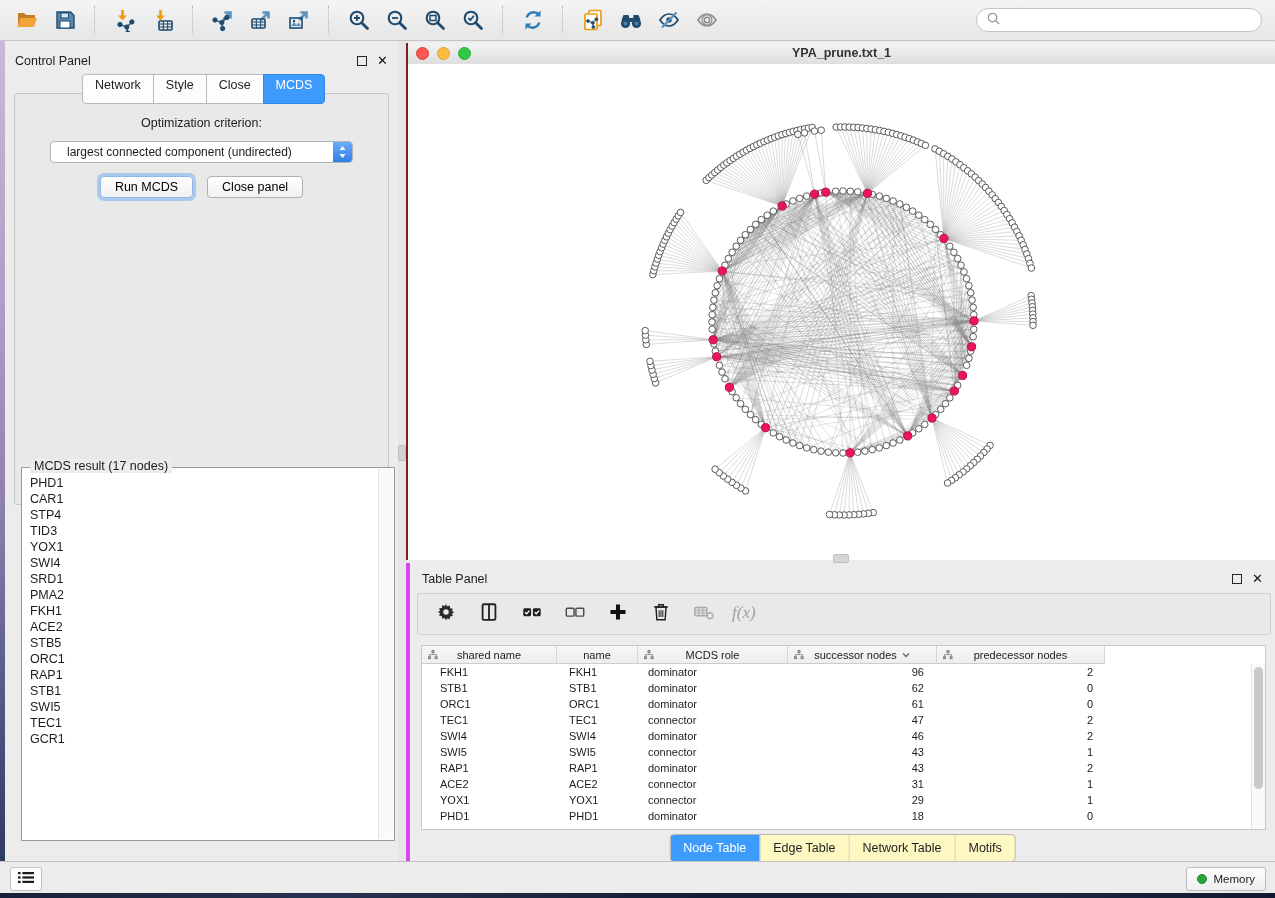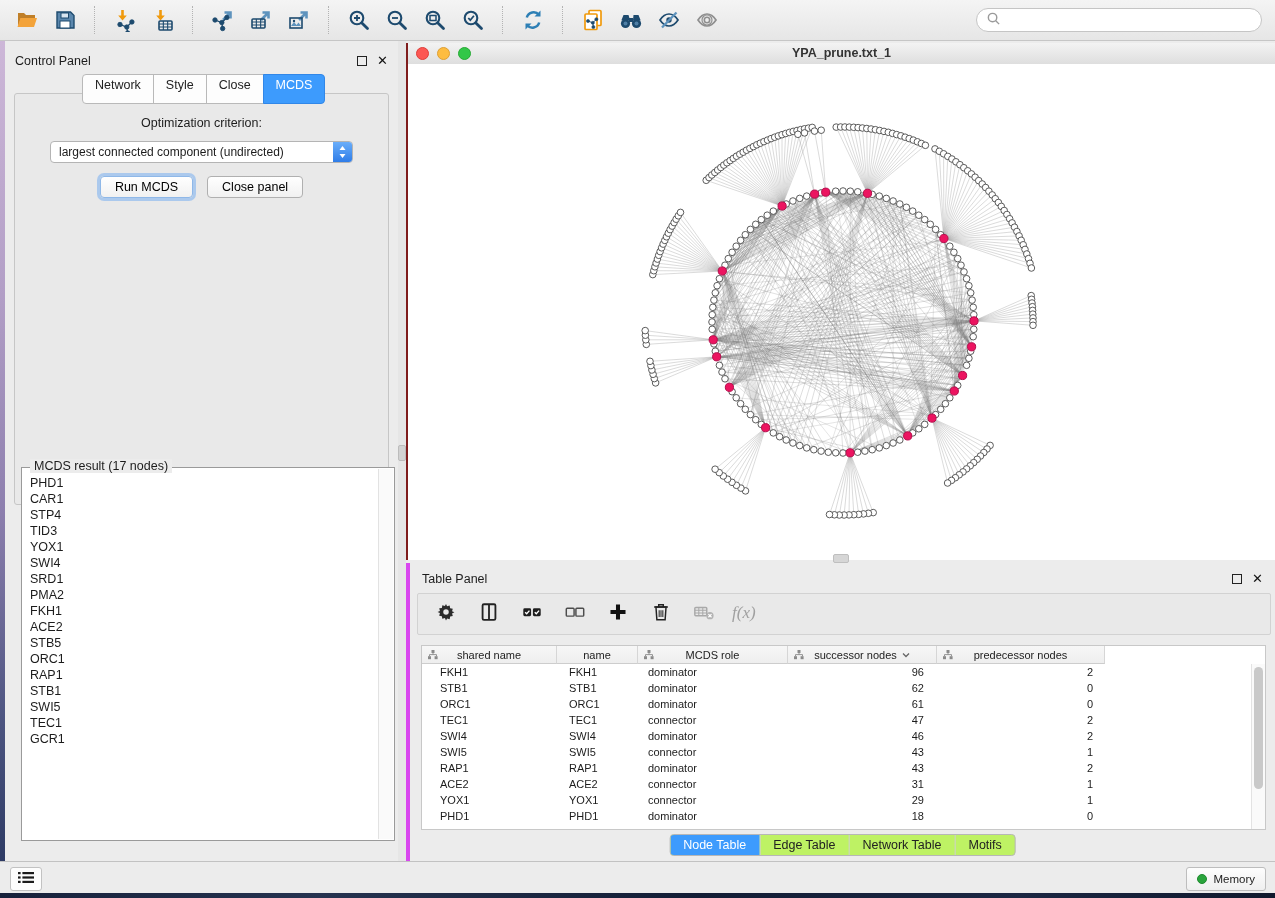--- a/index.html
+++ b/index.html
@@ -31,21 +31,21 @@
   .seg-tab{padding:3px 12px 11px;font-size:12.5px;background:#fdfdfd;border:1px solid #b9b9b9;
     margin-left:-1px;color:#222;}
   .seg-tab:first-child{border-radius:4px 0 0 4px;margin-left:0;}
   .seg-tab:last-child{border-radius:0 4px 4px 0;}
   .seg-tab.sel{background:#3d9bfd;border-color:#3187e8;color:#fff;}
   .cp-box{position:absolute;left:9px;top:52px;width:373px;height:410px;background:#e9e9e9;
     border:1px solid #c6c6c6;border-radius:3px;}
   .opt-label{text-align:center;margin-top:22px;font-size:12.5px;}
   .dropdown{position:absolute;left:35px;top:47px;width:303px;height:22px;background:#fff;
     border:1px solid #b4b4b4;border-radius:4px;display:flex;align-items:center;box-sizing:border-box;}
-  .dropdown .dd-text{flex:1;font-size:12px;padding-left:8px;white-space:nowrap;overflow:hidden;}
+  .dropdown .dd-text{flex:1;font-size:12px;padding-left:16px;white-space:nowrap;overflow:hidden;}
   .dd-cap{width:19px;height:20px;border-radius:0 3px 3px 0;margin-right:0;
     background:linear-gradient(#6aaefa,#2f7de8);display:flex;align-items:center;justify-content:center;}
   .btn-row{position:absolute;left:0;top:82px;width:100%;display:flex;justify-content:center;gap:14px;}
   .mac-btn{height:22px;padding:0 14px;font-size:12.5px;background:linear-gradient(#fff,#f1f1f1);
     border:1px solid #b0b0b0;border-radius:4px;display:flex;align-items:center;font-family:inherit;}
   .mac-btn.focused{border-color:#8fb8e8;box-shadow:0 0 0 3px rgba(120,175,240,.55);}
   .result-box{position:absolute;left:16px;top:426px;width:372px;height:372px;border:1px solid #9a9a9a;background:#fff;}
   .result-legend{position:absolute;top:-9px;left:8px;background:#ececec;padding:0 4px;font-size:12.5px;}
   .result-list{position:absolute;left:1px;top:3px;right:16px;bottom:1px;overflow:hidden;
     font-size:12.5px;line-height:16px;padding:4px 0 0 7px;}
@@ -72,22 +72,22 @@
   .th{position:relative;display:flex;align-items:center;justify-content:center;font-size:11px;color:#222;
     background:linear-gradient(#f7f7f7,#eeeeee);border-right:1px solid #d6d6d6;border-bottom:1px solid #cdcdcd;}
   .th.filler{background:#fff;border-right:none;border-bottom:none;}
   .th .hicon{position:absolute;left:6px;top:4px;}
   .th .sort{margin-left:5px;color:#666;display:flex;align-items:center;}
   .t-row{display:grid;grid-template-columns:135px 81px 150px 149px 168px 1fr;height:16px;font-size:11px;align-items:center;}
   .t-row .c0{padding-left:18px;} .t-row .c1{padding-left:12px;} .t-row .c2{padding-left:10px;}
   .t-row .c3{text-align:right;padding-right:13px;} .t-row .c4{text-align:right;padding-right:12px;}
   .tp-scroll{position:absolute;top:18px;right:0px;width:13px;bottom:0px;background:#fafafa;border-left:1px solid #e3e3e3;}
   .tp-thumb{position:absolute;top:3px;left:2px;width:9px;height:122px;background:#c9c9c9;border-radius:5px;}
-  .tp-tabs{position:absolute;left:50%;top:271px;transform:translateX(-50%);display:flex;height:22px;
-    background:#bef264;border:1px solid #b7b7b7;border-radius:4px;overflow:hidden;box-sizing:border-box;justify-content:center;}
+  .tp-tabs{position:absolute;left:50%;top:271px;transform:translateX(-50%);display:flex;height:28px;
+    background:#fef9c3;border:1px solid #b7b7b7;border-radius:4px;overflow:hidden;box-sizing:border-box;justify-content:center;}
   .tp-tab{padding:0 13px;font-size:12.5px;display:flex;align-items:center;border-left:1px solid #cfcfcf;color:#222;}
   .tp-tab:first-child{border-left:none;}
   .tp-tab.sel{background:#3d9bfd;color:#fff;}
   
   .status-bar{position:absolute;left:0;top:861px;width:1275px;height:32px;background:#ececec;border-top:1px solid #c2c2c2;box-sizing:border-box;}
   .sb-list{position:absolute;left:10px;top:5px;width:30px;height:22px;background:#fdfdfd;border:1px solid #c2c2c2;border-radius:3px;
     display:flex;align-items:center;justify-content:center;}
   .sb-mem{position:absolute;right:9px;top:5px;height:22px;padding:0 10px;background:linear-gradient(#fdfdfd,#efefef);
     border:1px solid #bdbdbd;border-radius:3px;display:flex;align-items:center;gap:6px;font-size:11.5px;}
   .mem-dot{width:10px;height:10px;border-radius:50%;background:#2aa43c;border:1px solid #1e8a2e;box-sizing:border-box;}

